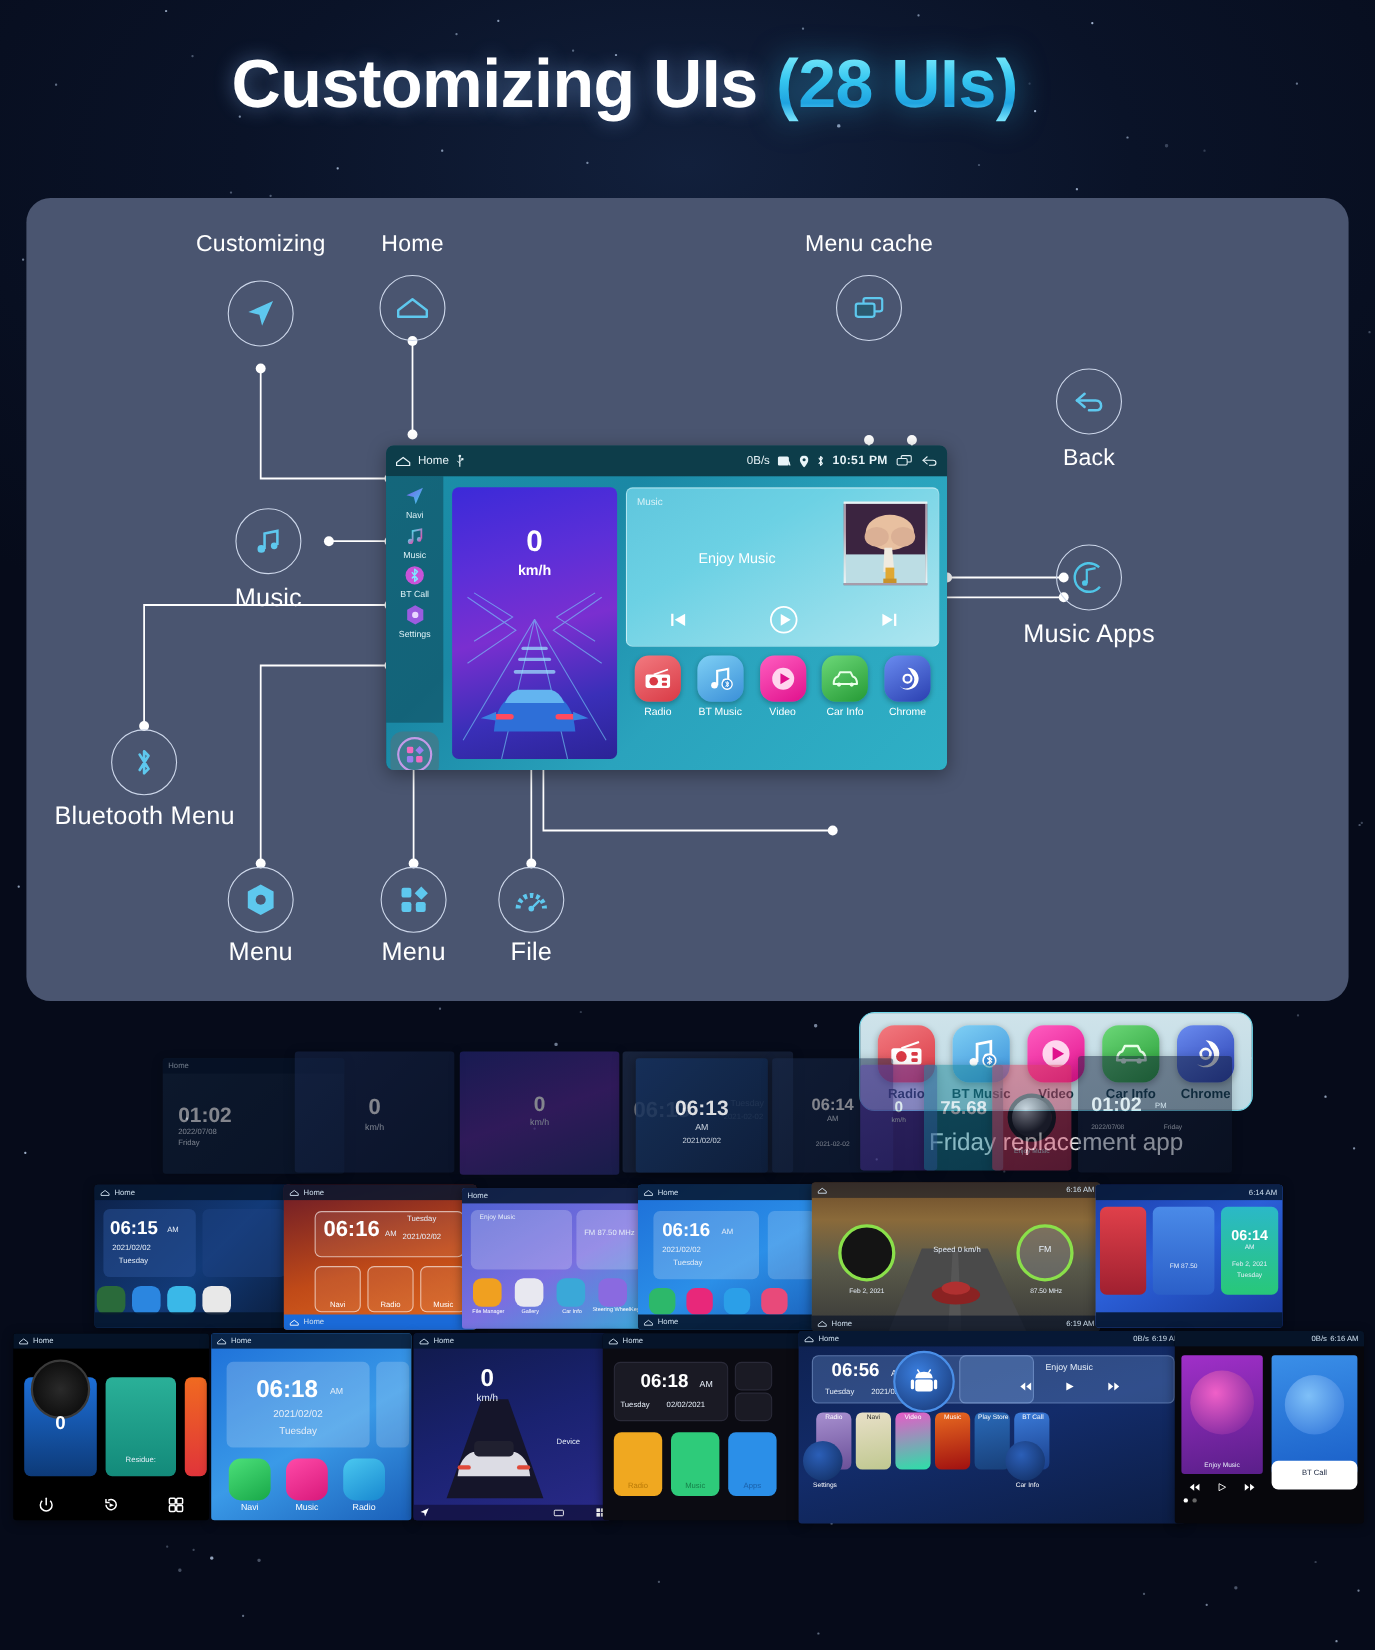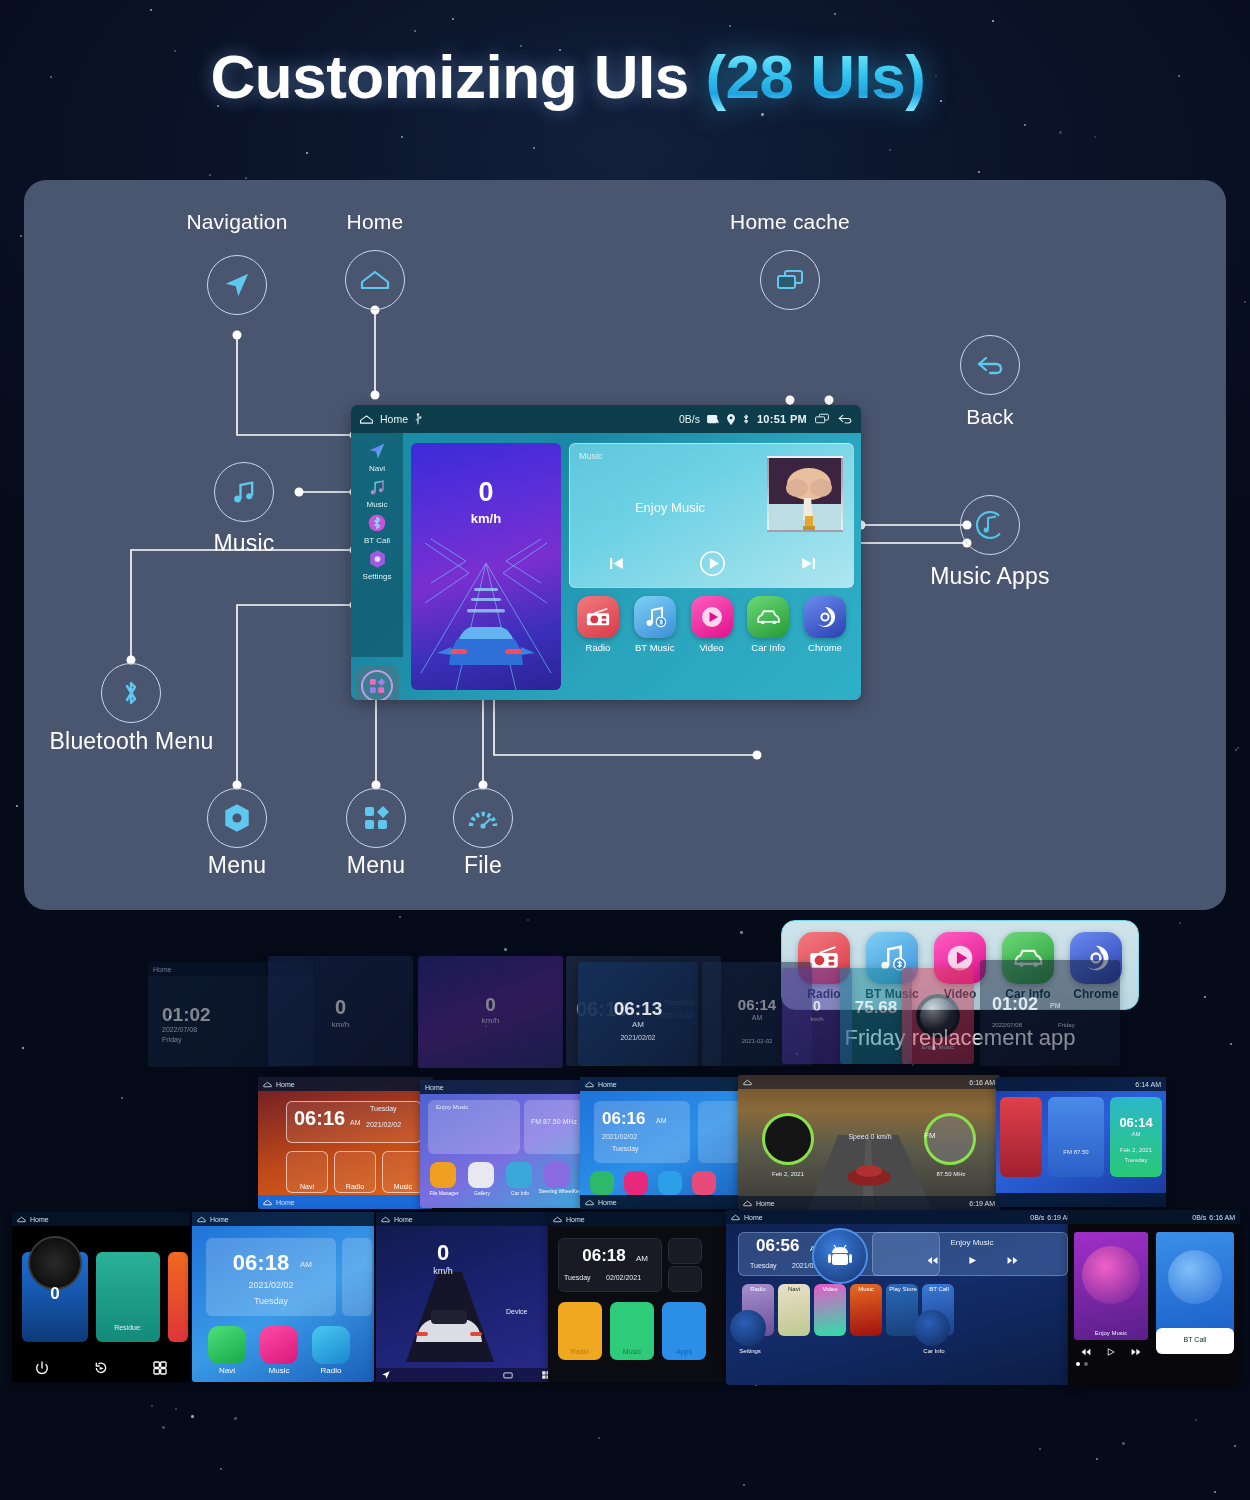--- a/index.html
+++ b/index.html
@@ -413,35 +413,35 @@
         <circle cx="766" cy="330" r="4.5"></circle>
           <circle cx="766" cy="220" r="4.5"></circle>
         <circle cx="943" cy="363" r="4.5"></circle>
           <circle cx="805" cy="220" r="4.5"></circle>
         <circle cx="943" cy="345" r="4.5"></circle>
           <circle cx="837" cy="345" r="4.5"></circle>
         <circle cx="733" cy="575" r="4.5"></circle>
       </g>
     </svg>
 
-    <div class="clabel" style="left:110px; top:30px; width:206px;">Navigation</div>
+    <div class="clabel" style="left:110px; top:30px; width:206px;">Customizing</div>
     <div class="circ" style="left:183px; top:75px; width:60px; height:60px;">
       <svg width="30" height="30" viewBox="0 0 24 24">
         <path d="M21 3 L3 11 L11 13 L13 21 Z" fill="#5ec8ee"></path>
       </svg>
     </div>
 
     <div class="clabel" style="left:281px; top:30px; width:140px;">Home</div>
     <div class="circ" style="left:321px; top:70px; width:60px; height:60px;">
       <svg width="32" height="26" viewBox="0 0 32 24">
         <path d="M3 20 L3 14 L16 4 L29 14 L29 20 Z" fill="none" stroke="#5ec8ee" stroke-width="2.2" stroke-linejoin="round"></path>
       </svg>
     </div>
 
-    <div class="clabel" style="left:666px; top:30px; width:200px;">Home cache</div>
+    <div class="clabel" style="left:666px; top:30px; width:200px;">Menu cache</div>
     <div class="circ" style="left:736px; top:70px; width:60px; height:60px;">
       <svg width="30" height="26" viewBox="0 0 30 26">
         <rect x="10" y="4" width="17" height="12" rx="2" fill="none" stroke="#5ec8ee" stroke-width="2"></rect>
         <rect x="3" y="9" width="17" height="12" rx="2" fill="#2b5a70" stroke="#5ec8ee" stroke-width="2"></rect>
       </svg>
     </div>
 
     <div class="circ" style="left:936px; top:155px; width:60px; height:60px;">
       <svg width="30" height="24" viewBox="0 0 30 24">
         <path d="M11 5 L4 11 L11 17" fill="none" stroke="#5ec8ee" stroke-width="2.3" stroke-linecap="round" stroke-linejoin="round"></path>
@@ -834,20 +834,40 @@
       <div class="tsub" style="left:0; top:76px; width:100%; text-align:center; font-size:6px;">Enjoy Music</div>
     </div>
     <div class="thumb row-back" style="left:980px; top:20px; width:140px; height:106px;
          background:linear-gradient(135deg,#17233f,#0d1628);">
       <div class="tclock" style="left:12px; top:34px; font-size:18px;">01:02</div>
       <div class="tsub" style="left:70px; top:42px; font-size:7px;">PM</div>
       <div class="tsub" style="left:12px; top:62px; font-size:6px;">2022/07/08</div>
       <div class="tsub" style="left:78px; top:62px; font-size:6px;">Friday</div>
     </div>
 
+    <div class="thumb" style="left:86px; top:137px; width:180px; height:130px;
+         background:linear-gradient(135deg,#0d2148,#123a78 55%,#0a1c3a);">
+      <div class="tbar">
+        <svg width="9" height="7" viewBox="0 0 32 24">
+          <path d="M3 20 L3 14 L16 4 L29 14 L29 20 Z" fill="none" stroke="#cfe0ef" stroke-width="3"></path>
+          </svg>
+        <span>Home</span>
+      </div>
+      <div class="tile" style="left:8px; top:22px; width:84px; height:62px; background:rgba(40,80,150,.55);"></div>
+      <div class="tclock" style="left:14px; top:30px; font-size:17px;">06:15</div>
+      <div class="tsub" style="left:66px; top:38px; font-size:7px;">AM</div>
+      <div class="tsub" style="left:16px; top:54px; font-size:7px;">2021/02/02</div>
+      <div class="tsub" style="left:22px; top:66px; font-size:7px;">Tuesday</div>
+      <div class="tile" style="left:98px; top:22px; width:76px; height:62px; background:rgba(30,65,130,.55);"></div>
+      <div class="tile" style="left:2px; top:92px; width:26px; height:26px; border-radius:8px; background:#2a6a3a;"></div>
+      <div class="tile" style="left:34px; top:92px; width:26px; height:26px; border-radius:8px; background:#2b86e0;"></div>
+      <div class="tile" style="left:66px; top:92px; width:26px; height:26px; border-radius:8px; background:#3ab8e8;"></div>
+      <div class="tile" style="left:98px; top:92px; width:26px; height:26px; border-radius:8px; background:#e8e8e8;"></div>
+      <div class="bbar"></div>
+    </div>
 
     <div class="thumb" style="left:258px; top:137px; width:175px; height:132px;
          background:linear-gradient(165deg,#6a1a28,#c04a18 55%,#e06a20);">
       <div class="tbar">
         <svg width="9" height="7" viewBox="0 0 32 24">
           <path d="M3 20 L3 14 L16 4 L29 14 L29 20 Z" fill="none" stroke="#cfe0ef" stroke-width="3"></path>
           </svg>
         <span>Home</span>
       </div>
       <div class="tile" style="left:28px; top:24px; width:136px; height:42px; border:1px solid rgba(255,255,255,.6); background:rgba(255,255,255,.08);"></div>
@@ -927,21 +947,21 @@
         <path d="M100 60 L70 135 L195 135 L160 60 Z" fill="#4a4a4a"></path>
         <path d="M128 62 L124 135 L136 135 L133 62 Z" fill="#6a6a6a" opacity=".4"></path>
         <ellipse cx="131" cy="102" rx="22" ry="9" fill="#8a2222"></ellipse>
         <ellipse cx="131" cy="96" rx="13" ry="6" fill="#b03030"></ellipse>
       </svg>
       <div class="circ-gauge" style="left:24px; top:38px; width:52px; height:52px;
            border:3px solid #8ae04a; background:#141414;"></div>
       <div class="tsub" style="left:20px; top:96px; width:60px; text-align:center; font-size:6px;">Feb 2, 2021</div>
       <div class="circ-gauge" style="left:186px; top:38px; width:52px; height:52px;
            border:3px solid #8ae04a; background:rgba(120,120,120,.55);"></div>
-      <div class="tsub" style="left:186px; top:56px; width:52px; font-size:8px;">FM</div>
+      <div class="tsub" style="left:186px; top:56px; width:52px; text-align:center; font-size:8px;">FM</div>
       <div class="tsub" style="left:178px; top:96px; width:70px; text-align:center; font-size:6px;">87.50 MHz</div>
       <div class="tsub" style="left:88px; top:58px; width:88px; text-align:center; font-size:7px;">Speed 0 km/h</div>
       <div class="bbar" style="background:rgba(10,20,40,.7);">
         <svg width="9" height="7" viewBox="0 0 32 24">
           <path d="M3 20 L3 14 L16 4 L29 14 L29 20 Z" fill="none" stroke="#cfe0ef" stroke-width="3"></path>
           </svg>
         <span>Home</span>
         <span class="r">6:19 AM</span>
       </div>
     </div>

